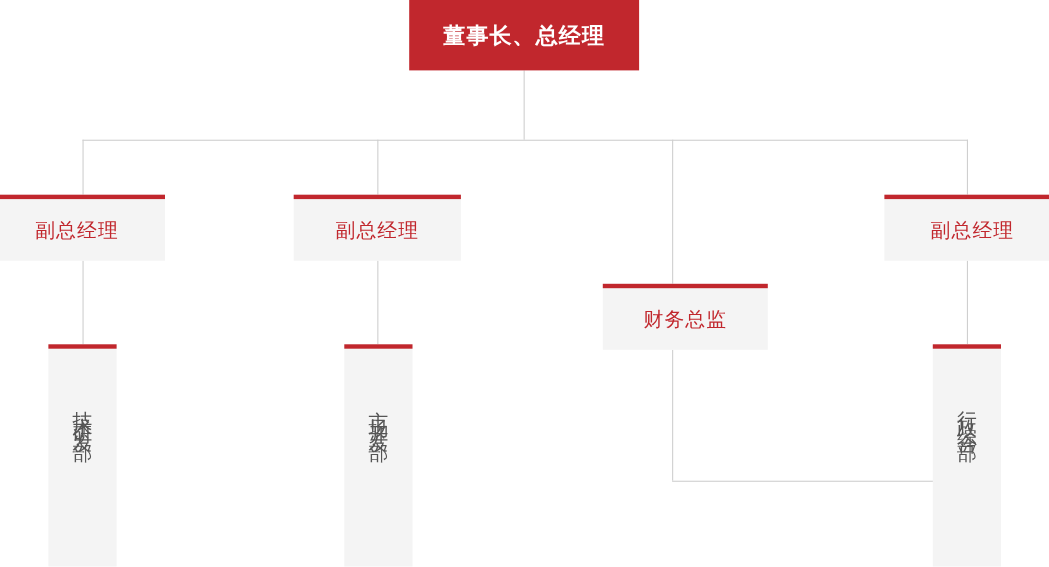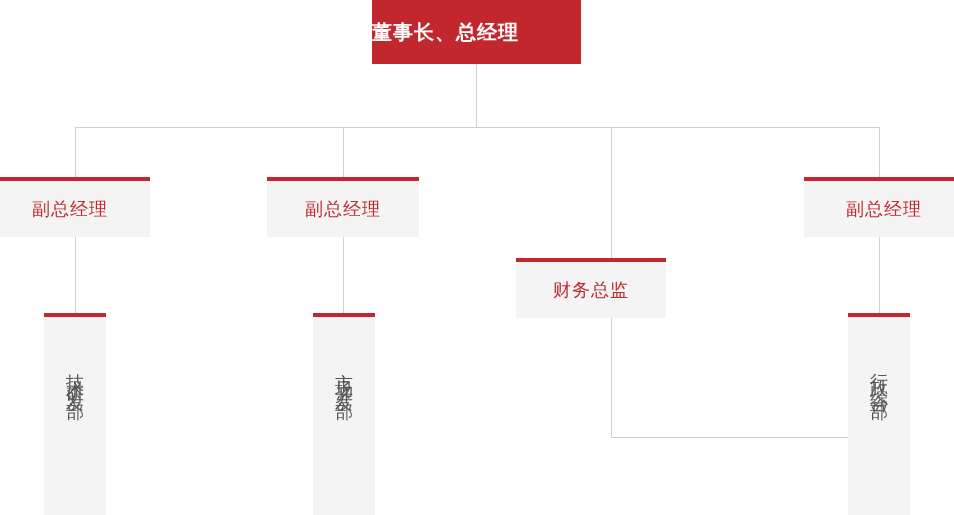--- a/index.html
+++ b/index.html
@@ -31,21 +31,21 @@
   .line-h { height: 1px; }
 
   
   .box-root {
     position: absolute;
     box-sizing: border-box;
     background: #C1272D;
     color: #ffffff;
     display: flex;
     align-items: center;
-    justify-content: flex-start;
+    justify-content: center;
     font-size: 20px;
     font-weight: bold;
     letter-spacing: 1px;
   }
 
   
   .box-mgr {
     position: absolute;
     box-sizing: border-box;
     background: #F4F4F4;
@@ -105,21 +105,21 @@
   </div>
 
   <div class="box-mgr" style="left:-10px; top:177px; width:160px; height:60px;">
     <span>副总经理</span>
   </div>
 
   <div class="box-mgr" style="left:267px; top:177px; width:152px; height:60px;">
     <span>副总经理</span>
   </div>
 
-  <div class="box-mgr" style="left:516px; top:258px; width:150px; height:60px;">
+  <div class="box-mgr" style="left:548px; top:258px; width:150px; height:60px;">
     <span>财务总监</span>
   </div>
 
   <div class="box-mgr" style="left:804px; top:177px; width:160px; height:60px;">
     <span>副总经理</span>
   </div>
 
   <div class="box-dept" style="left:44px; top:313px; width:62px; height:207px;">
     <span class="dept-label">技术研发部</span>
   </div>

